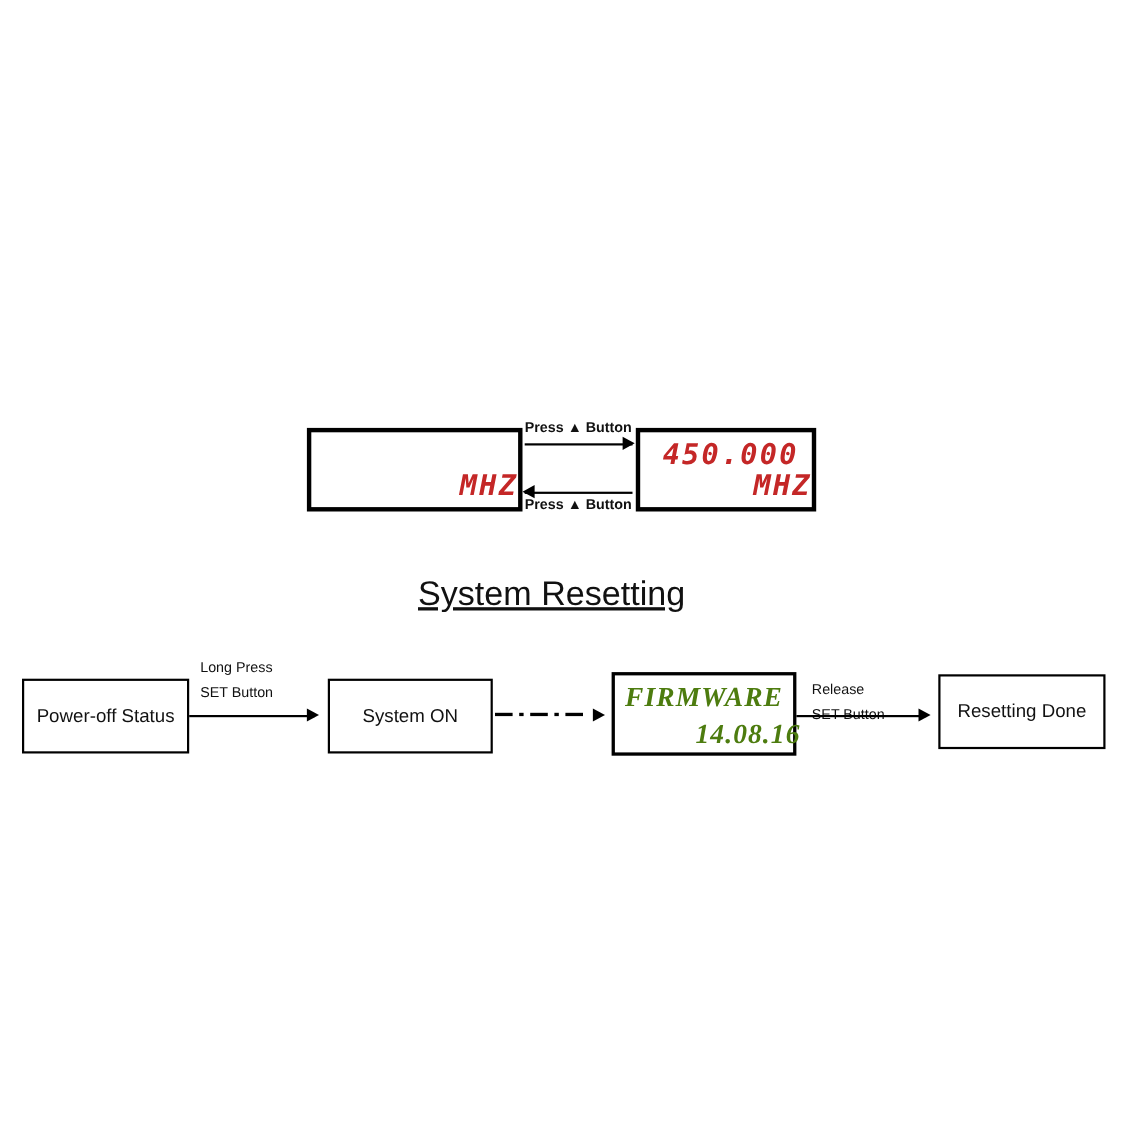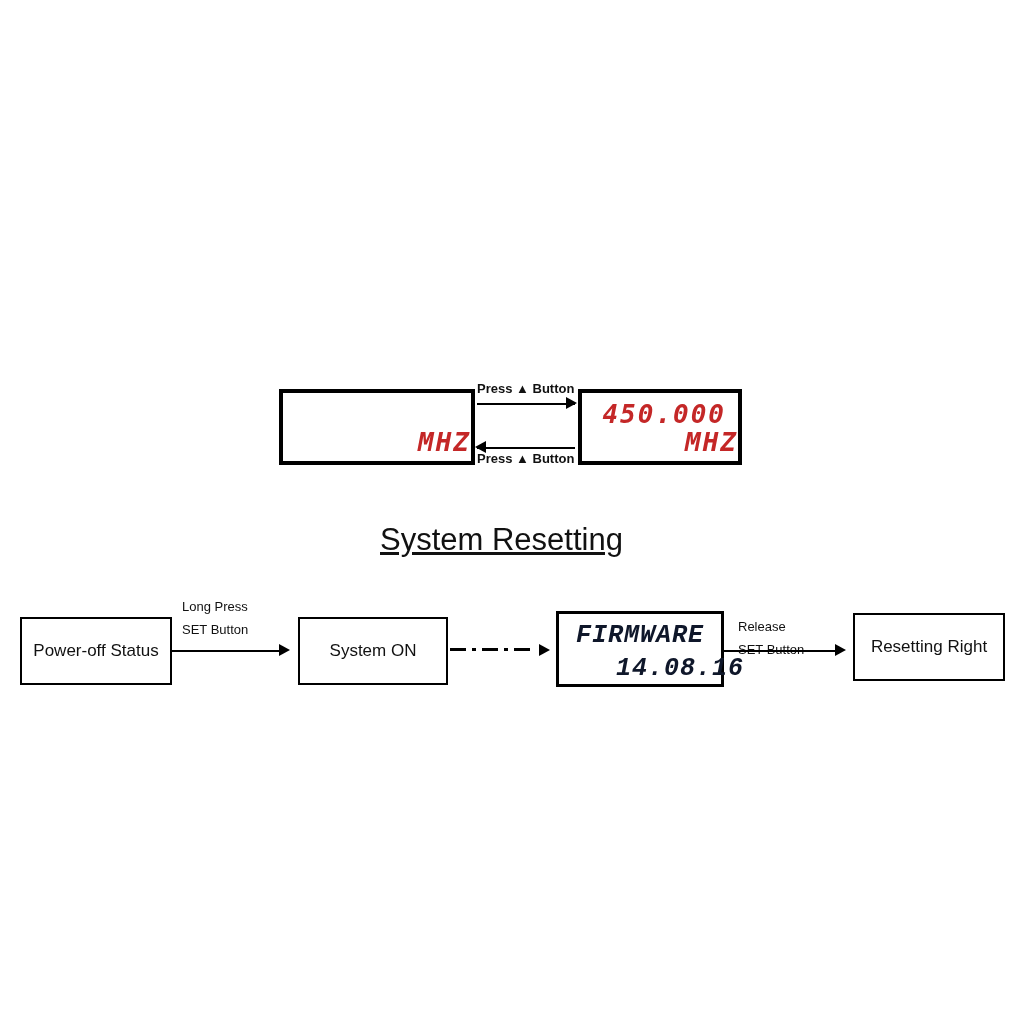--- a/index.html
+++ b/index.html
@@ -132,22 +132,22 @@
     left: 556px; top: 611px; width: 168px; height: 76px;
     background: #ffffff;
     border: 3px solid #000000;
     box-sizing: border-box;
   }
   #box-firmware .fw-line {
     position: absolute;
     left: 0;
     width: 100%;
     text-align: center;
-    color: #0f172a;
-    font-family: Liberation Mono, monospace;
+    color: #4d7c0f;
+    font-family: Liberation Serif, serif;
     font-weight: 700;
     font-style: italic;
     letter-spacing: 1px;
     white-space: nowrap;
   }
   #fw-name { top: 7px;  font-size: 25px; }
   #fw-ver  { top: 40px; font-size: 25px; padding-left: 40px; }
 
   
   .conn-label {
@@ -228,16 +228,16 @@
   </div>
 
   <div class="conn-label" id="label-release">
     <div>Release</div>
     <div>SET Button</div>
   </div>
   <div class="hline" id="conn3-line"></div>
   <div class="arrow-head right" id="conn3-head"></div>
 
   <div class="flow-box" id="box-done">
-    <span class="flow-text">Resetting Right</span>
+    <span class="flow-text">Resetting Done</span>
   </div>
 
 </div>
 
 </body></html>

